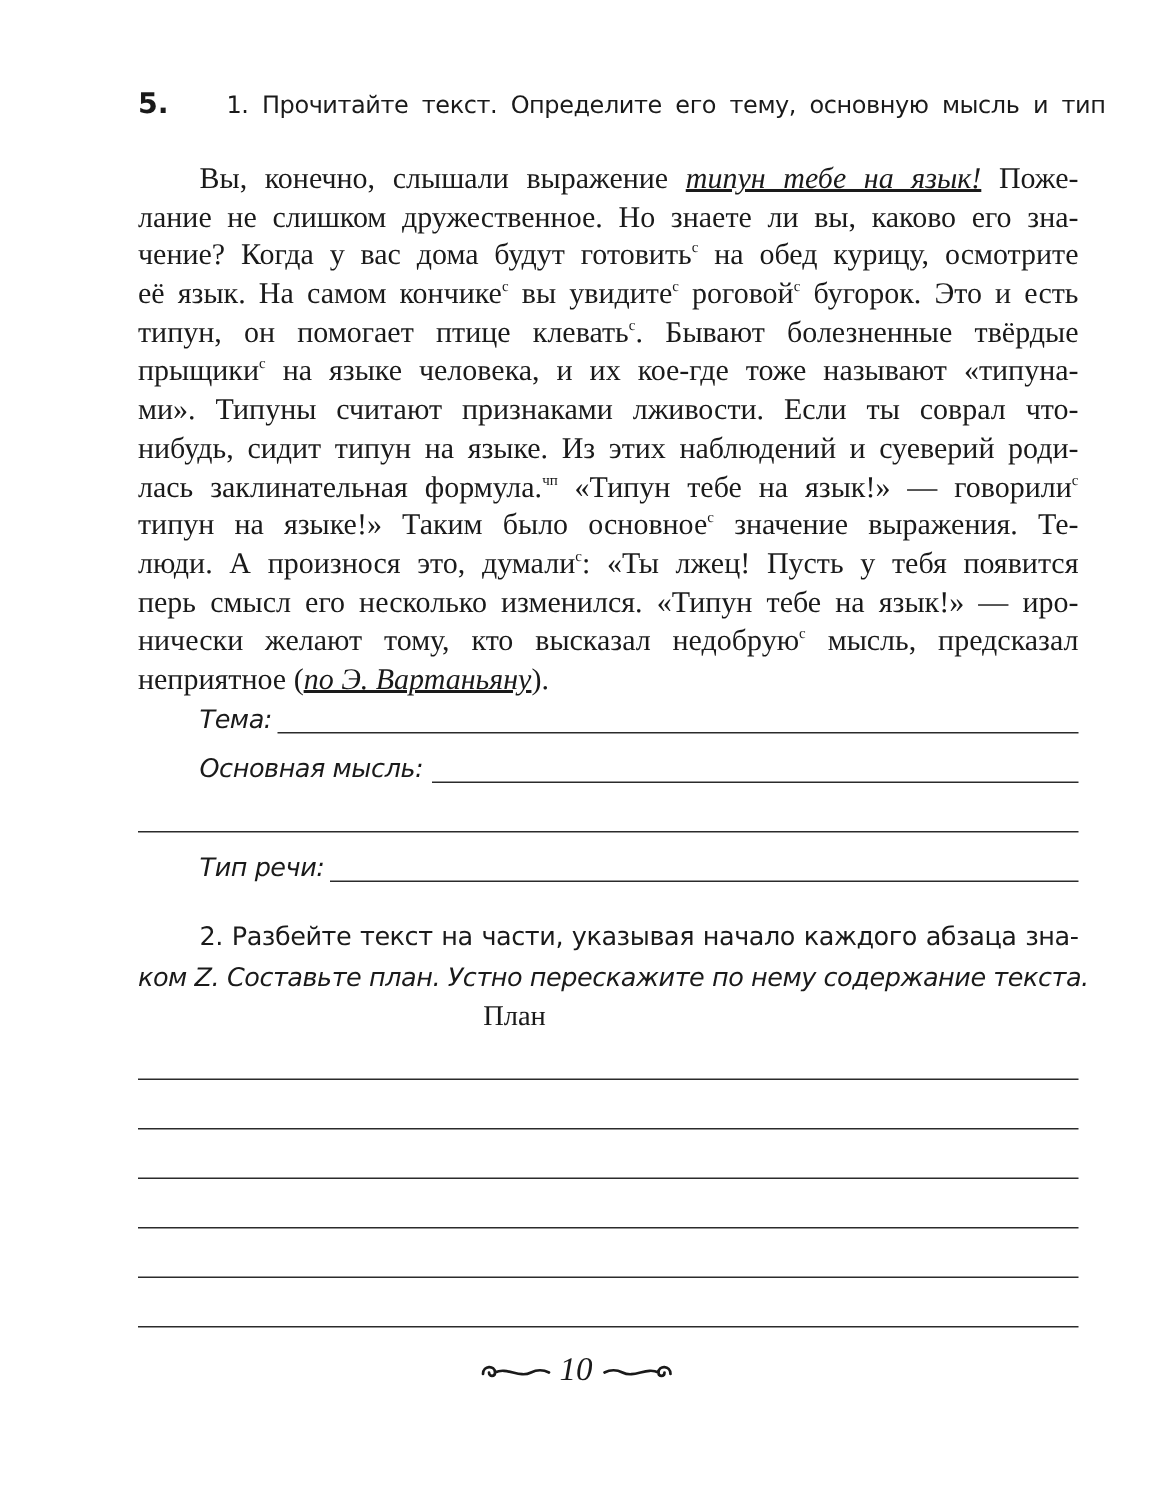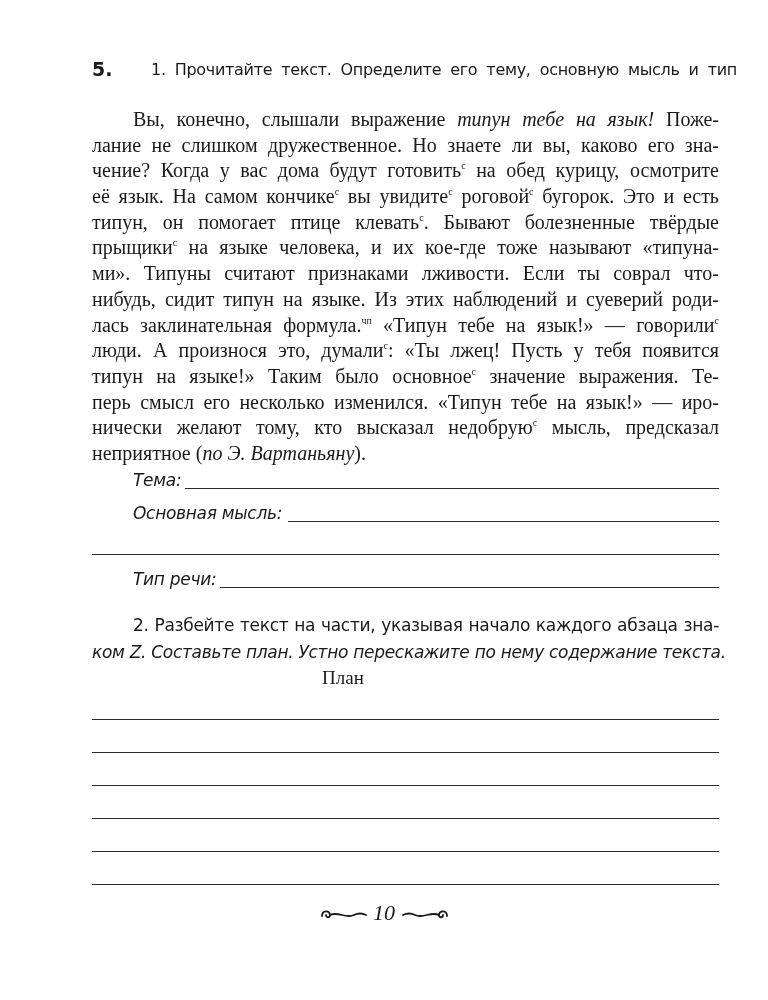--- a/index.html
+++ b/index.html
@@ -10,21 +10,21 @@
 
   .task-num { position:absolute; left:92px; top:58px; font-size:19px; font-weight:bold; }
   .task-text { position:absolute; left:151px; width:586px; font-size:16px; line-height:26px; letter-spacing:-0.3px; }
   .task-text .ln { display:block; text-align:justify; text-align-last:justify; white-space:nowrap; height:26px; }
   .task-text .ln.last { text-align-last:left; }
 
   .body-text { position:absolute; left:92px; top:107px; width:627px; font-size:20px; line-height:25.7px; }
   .body-text .ln { display:block; height:25.7px; white-space:nowrap; text-align:justify; text-align-last:justify; }
   .body-text .ln.first { padding-left:41px; }
   .body-text .ln.last { text-align-last:left; }
-  .body-text i { font-style:italic; }
+  .body-text i { font-style:italic;text-decoration:underline; }
   sup.m { font-size:10px; vertical-align:8px; line-height:0; }
 
   .field { position:absolute; font-size:17px; letter-spacing:-0.3px;font-style:italic; }
   .rule { position:absolute; height:0; border-top:1.6px solid #2b2b2b; }
 
   .task2 { position:absolute; left:92px; top:612px; width:627px; font-size:17px; line-height:27px; letter-spacing:-0.3px; }
   .task2 .ln { display:block; white-space:nowrap; text-align:justify; text-align-last:justify; height:27px; }
   .task2 .ln.first { padding-left:41px; }
   .task2 .ln.last { text-align-last:left;font-style:italic; }
 
@@ -47,22 +47,22 @@
   <div class="body-text serif">
     <span class="ln first"><span>Вы, конечно, слышали выражение </span><i>типун тебе на язык!</i><span> Поже-</span></span>
     <span class="ln"><span>лание не слишком дружественное. Но знаете ли вы, каково его зна-</span></span>
     <span class="ln"><span>чение? Когда у вас дома будут готовить</span><sup class="m">с</sup><span> на обед курицу, осмотрите</span></span>
     <span class="ln"><span>её язык. На самом кончике</span><sup class="m">с</sup><span> вы увидите</span><sup class="m">с</sup><span> роговой</span><sup class="m">с</sup><span> бугорок. Это и есть</span></span>
     <span class="ln"><span>типун, он помогает птице клевать</span><sup class="m">с</sup><span>. Бывают болезненные твёрдые</span></span>
     <span class="ln"><span>прыщики</span><sup class="m">с</sup><span> на языке человека, и их кое-где тоже называют «типуна-</span></span>
     <span class="ln"><span>ми». Типуны считают признаками лживости. Если ты соврал что-</span></span>
     <span class="ln"><span>нибудь, сидит типун на языке. Из этих наблюдений и суеверий роди-</span></span>
     <span class="ln"><span>лась заклинательная формула.</span><sup class="m">чп</sup><span> «Типун тебе на язык!» — говорили</span><sup class="m">с</sup></span>
+    <span class="ln"><span>типун на языке!» Таким было основное</span><sup class="m">с</sup><span> значение выражения. Те-</span></span>
     <span class="ln"><span>люди. А произнося это, думали</span><sup class="m">с</sup><span>: «Ты лжец! Пусть у тебя появится</span></span>
-    <span class="ln"><span>типун на языке!» Таким было основное</span><sup class="m">с</sup><span> значение выражения. Те-</span></span>
     <span class="ln"><span>перь смысл его несколько изменился. «Типун тебе на язык!» — иро-</span></span>
     <span class="ln"><span>нически желают тому, кто высказал недобрую</span><sup class="m">с</sup><span> мысль, предсказал</span></span>
     <span class="ln last"><span>неприятное (</span><i>по Э. Вартаньяну</i><span>).</span></span>
   </div>
 
   <div class="field sans" style="left:133px; top:470px;">Тема:</div>
   <div class="rule" style="left:185px; width:534px; top:488px;"></div>
 
   <div class="field sans" style="left:133px; top:503px;text-align:center;">Основная мысль:</div>
   <div class="rule" style="left:288px; width:431px; top:521px;"></div>

